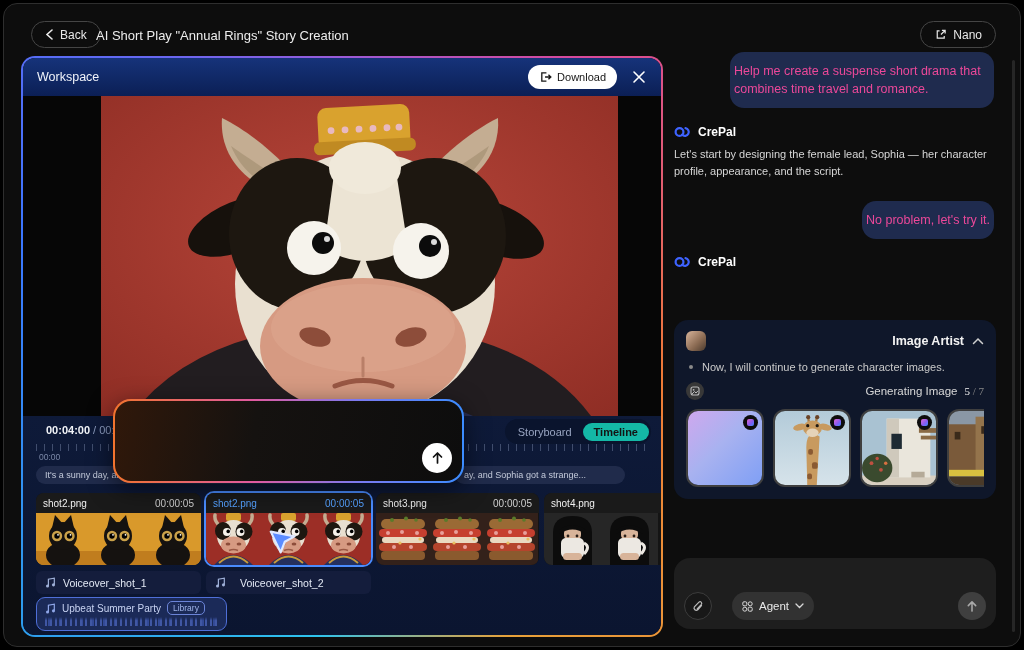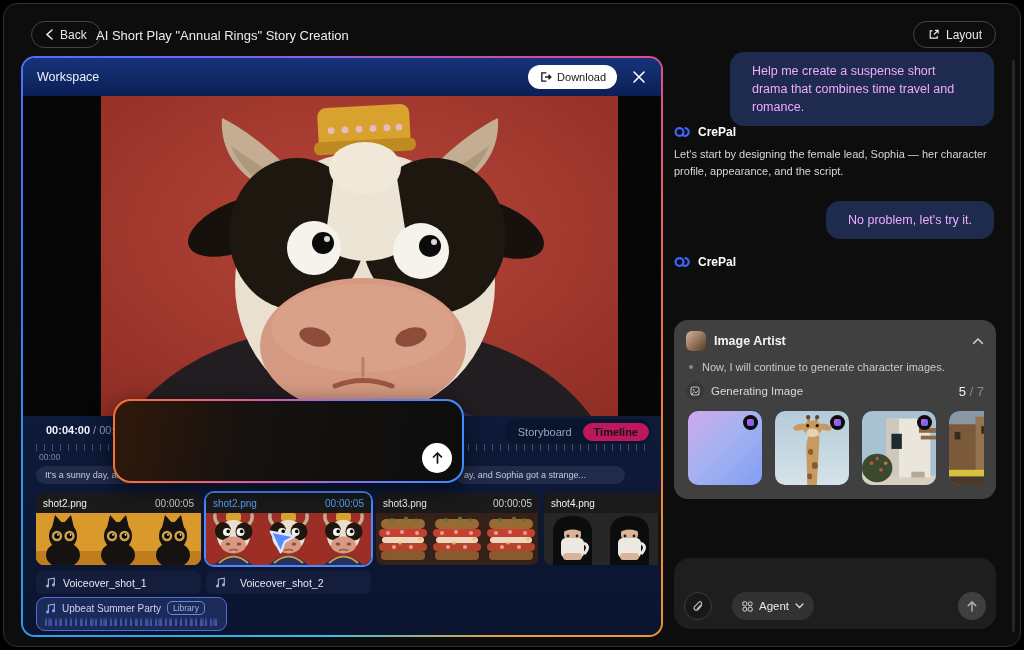--- a/index.html
+++ b/index.html
@@ -24,21 +24,21 @@
   .video-area { position:absolute; left:0; top:38px; width:638px; height:320px; background:#060606; }
   .video-frame { position:absolute; left:78px; top:0; width:517px; height:320px; }
 
   
   .tl { position:absolute; left:0; top:358px; width:638px; height:219px; background:linear-gradient(180deg,#0e1a39,#0b1530); border-radius:0 0 12px 12px; }
   .tl-time { position:absolute; left:23px; top:8px; font-size:11px; white-space:nowrap; }
   .tl-time .cur { color:#f2f4f8; font-weight:bold; }
   .tl-time .sep,.tl-time .tot { color:#8d9cbf; }
   .toggle { position:absolute; right:10px; top:3px; height:25px; background:#0a142d; border-radius:13px; display:flex; align-items:center; padding:2px; font-size:11px; }
   .toggle .opt { padding:3px 11px; color:#98a4c0; border-radius:11px; cursor:pointer; }
-  .toggle .opt.active { background:#be185d; color:#141414; font-weight:bold; }
+  .toggle .opt.active { background:#14b8a6; color:#141414; font-weight:bold; }
   .ruler { position:absolute; left:13px; right:13px; top:28px; height:7px;
     background:repeating-linear-gradient(90deg, rgba(160,175,210,.35) 0 1px, transparent 1px 8px); }
   .ruler-label { position:absolute; left:16px; top:36px; font-size:8.5px; color:#7b88a8; }
   .caption { position:absolute; top:50px; height:18px; background:rgba(34,46,78,.9); border-radius:9px; color:#c4cbdb; font-size:9px; line-height:18px; padding:0 9px; white-space:nowrap; overflow:hidden; }
 
   .clip { position:absolute; top:77px; height:72px; border-radius:8px; overflow:hidden; background:#141414; }
   .clip.selected { box-shadow:0 0 0 2px #4a8cff; }
   .clip-head { height:20px; background:#1b1b1be8; display:flex; align-items:center; justify-content:space-between; padding:0 7px; font-size:10px; }
   .clip-head .nm { color:#f0f0f0; } .clip-head .dur { color:#cfcfcf; }
   .clip.selected .nm, .clip.selected .dur { color:#55a1ff; }
@@ -57,34 +57,34 @@
     -webkit-mask-image:linear-gradient(180deg,transparent 0,#000 40%); }
 
   
   .overlay-wrap { left:109px; top:395px; width:351px; height:84px; border-radius:18px; padding:2px; z-index:50;
     background:linear-gradient(90deg,#f2742e,#e05aa0 40%,#7a7af0 70%,#3b8cff 100%); box-shadow:0 6px 24px rgba(0,0,0,.55); }
   .overlay-inner { position:relative; width:100%; height:100%; border-radius:16px; background:linear-gradient(100deg,#30180a 0%,#151210 40%,#0d0d0d 100%); }
   .overlay-text { position:absolute; left:14px; top:13px; color:#9a9a9a; font-size:12.5px; }
   .send-white { position:absolute; right:10px; bottom:8px; width:30px; height:30px; border-radius:50%; background:#fff; display:flex; align-items:center; justify-content:center; cursor:pointer; }
 
   
-  .bubble { background:#1f2b4e; border-radius:14px; padding:10px 22px; color:#f0abfc; font-size:12.5px; line-height:1.45; }
+  .bubble { background:#1f2b4e; border-radius:14px; padding:10px 4px; color:#ec4899; font-size:12.5px; line-height:1.45; }
   .crepal { display:flex; align-items:center; gap:7px; color:#fff; font-size:12px; font-weight:bold; }
   .bot-text { color:#d6d6d6; font-size:11px; line-height:1.5; }
 
-  .artist-card { left:670px; top:316px; width:322px; background:#404040; border-radius:14px; padding:11px 12px 12px; }
+  .artist-card { left:670px; top:316px; width:322px; background:#0f172a; border-radius:14px; padding:11px 12px 12px;text-align:right; }
   .ac-head { display:flex; align-items:center; gap:8px; }
   .ac-title { color:#f2f2f2; font-size:12.5px; font-weight:bold; flex:1; }
   .ac-avatar { width:20px; height:20px; border-radius:6px; background:linear-gradient(135deg,#d8b49a,#8a6a52 60%,#4a3a2e); }
   .ac-note { display:flex; align-items:center; gap:9px; margin:10px 0 0 3px; color:#c9c9c9; font-size:11px; }
   .dot { width:4px; height:4px; border-radius:50%; background:#8a8a8a; }
   .ac-gen { display:flex; align-items:center; gap:7px; margin:9px 0 0 0; }
   .gen-ico { width:18px; height:18px; border-radius:50%; background:#383838; display:flex; align-items:center; justify-content:center; }
   .gen-label { color:#d8d8d8; font-size:11.5px; flex:1; }
-  .progress { font-size:13px; } .progress .p1 { color:#f0f0f0; } .progress .p2 { color:#8a8a8a; }
+  .progress { font-size:11px;font-family:Liberation Serif, serif; } .progress .p1 { color:#f0f0f0; } .progress .p2 { color:#8a8a8a; }
   .thumb-row { display:flex; gap:9px; margin-top:9px; overflow:hidden; }
   .thumb { position:relative; width:78px; height:78px; border-radius:12px; border:2px solid #3f3f3f; overflow:hidden; flex:0 0 auto; background:#222; }
   .badge { position:absolute; top:4px; right:4px; width:15px; height:15px; border-radius:50%; background:#0d0d0d; display:flex; align-items:center; justify-content:center; }
   .badge i { display:block; width:7px; height:7px; border-radius:2px; background:linear-gradient(135deg,#e06ad0,#8a5bf0 55%,#3b8cff); }
   .grad-thumb { width:100%; height:100%; background:linear-gradient(135deg,#cfa8ee 0%,#a8b2f0 45%,#7f9ff5 100%); }
 
   .layout-btn { top:522px; left:759px; height:29px; background:#2d2d2d; border-radius:15px; display:flex; align-items:center; gap:7px; padding:0 13px; cursor:pointer;margin-top:36px; }
   .layout-btn span { color:#e8e8e8; font-size:11.5px; }
 
   .ask-card { left:670px; top:554px; width:322px; height:71px; background:#1e1e1e; border-radius:16px; padding:11px 12px; }
@@ -232,21 +232,21 @@
         <path d="M7,1 L2,5.5 L7,10" stroke="#e8e8e8" stroke-width="1.6" fill="none" stroke-linecap="round"></path>
       </svg>
     <span>Back</span>
   </div>
   <div class="abs page-title">AI Short Play "Annual Rings" Story Creation</div>
   <div class="abs share-btn">
     <svg width="13" height="13" viewBox="0 0 14 14">
         <path d="M6,3 H3.5 V11 H11 V8.5" stroke="#e8e8e8" stroke-width="1.3" fill="none"></path>
         <path d="M8.5,2.5 H12 V6 M12,2.5 L7.5,7" stroke="#e8e8e8" stroke-width="1.3" fill="none"></path>
       </svg>
-    <span>Layout</span>
+    <span>Nano</span>
   </div>
 
   <div class="abs ws-wrap">
     <div class="ws-inner">
       <div class="ws-header">
         <span class="ws-title">Workspace</span>
       </div>
       <div class="dl-btn">
         <svg width="13" height="12" viewBox="0 0 14 13">
             <path d="M8,2 H3 V11 H8" stroke="#161616" stroke-width="1.4" fill="none"></path>

